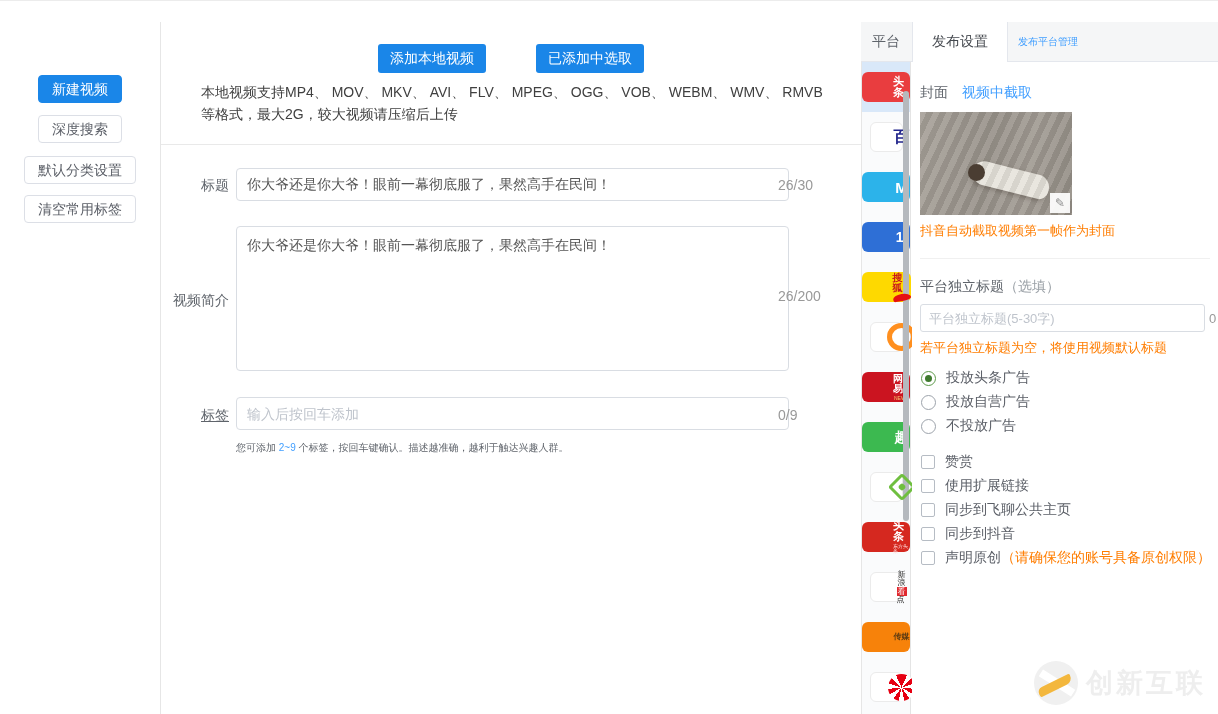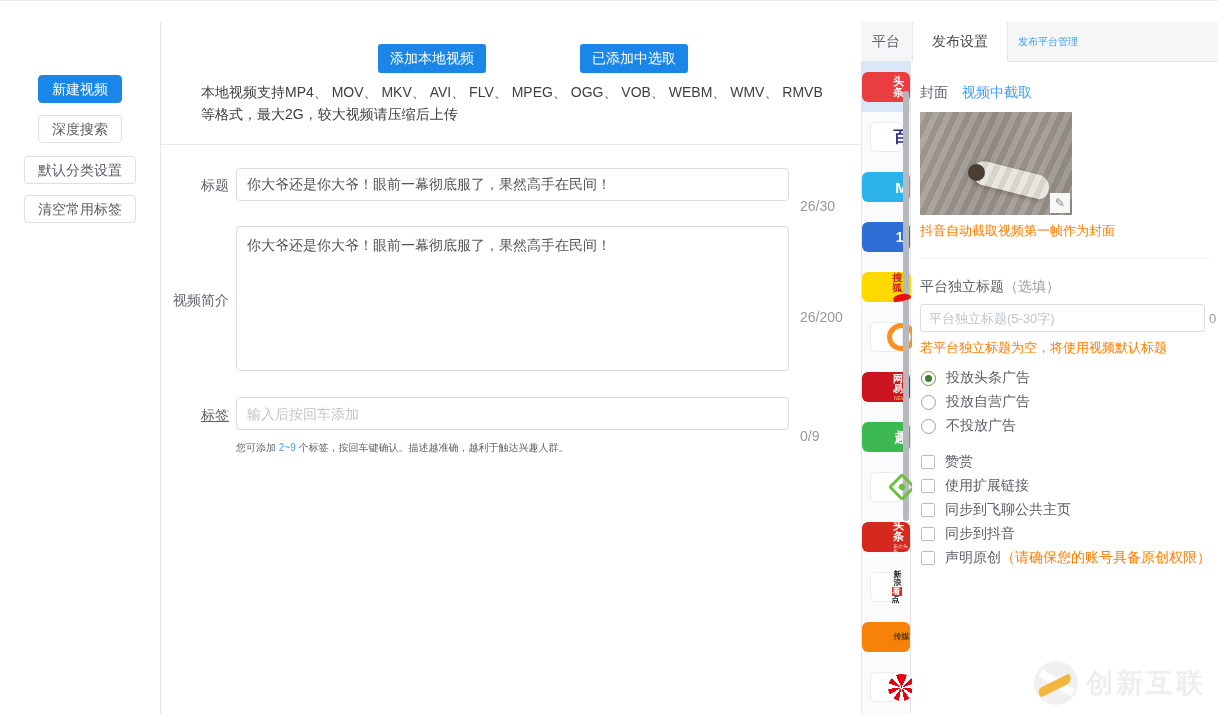--- a/index.html
+++ b/index.html
@@ -13,26 +13,26 @@
     background:#fff;border:1px solid #dcdfe6;border-radius:4px;color:#5a5e66;cursor:pointer;white-space:nowrap;}
   .side-btn.primary{background:#1a86e8;border-color:#1a86e8;color:#fff;}
   .side-btn:nth-child(1){margin-top:53px;}
   .side-btn:nth-child(2){margin-top:12px;}
   .side-btn:nth-child(3){margin-top:13px;}
   .side-btn:nth-child(4){margin-top:11px;}
 
   
   .main-panel{position:absolute;left:160px;top:21px;width:701px;height:693px;background:#fff;border-left:1px solid #e6e6e6;box-sizing:border-box;}
   .btn-row{position:absolute;top:22px;left:0;right:0;display:flex;justify-content:center;gap:50px;}
-  .pbtn{height:29px;padding:0 12px;background:#1a86e8;color:#fff;border:none;border-radius:3px;font-size:14px;cursor:pointer;margin-left:44px;}
+  .pbtn{height:29px;padding:0 12px;background:#1a86e8;color:#fff;border:none;border-radius:3px;font-size:14px;cursor:pointer;}
   .format-note{position:absolute;top:59px;left:40px;width:624px;font-size:14px;line-height:22px;color:#404040;}
   .upload-divider{position:absolute;top:122px;left:0;right:0;height:1px;background:#e9e9e9;}
 
   .f-label{position:absolute;left:0;width:68px;text-align:right;font-size:14px;color:#5f646b;}
-  .f-counter{position:absolute;left:639px;font-size:14px;color:#999;margin-top:21px;}
+  .f-counter{position:absolute;left:617px;font-size:14px;color:#999;}
   .t-input{position:absolute;left:75px;width:553px;height:33px;border:1px solid #d9dde3;border-radius:4px;
     padding:0 10px;font-size:14px;color:#555;box-sizing:border-box;outline:none;font-family:inherit;background:#fff;}
   .t-input::placeholder{color:#bfc4cc;}
   .t-area{position:absolute;left:75px;top:204px;width:553px;height:145px;border:1px solid #d9dde3;border-radius:4px;
     padding:8px 10px;font-size:14px;line-height:20px;color:#555;box-sizing:border-box;resize:none;outline:none;font-family:inherit;background:#fff;}
   .tags-hint{position:absolute;left:75px;top:419px;font-size:10px;color:#5f646b;}
   .tags-hint .hl{color:#409eff;}
 
   
   .tabbar{position:absolute;left:861px;top:21px;width:357px;height:39px;background:#f5f6f7;border-bottom:1px solid #e4e7ed;box-sizing:content-box;}
@@ -186,21 +186,21 @@
           <div class="diamond"></div>
         </div>
       </div>
       <div class="pitem">
         <div class="pbadge" style="background: rgb(213, 40, 31);">
           <span style="color: rgb(255, 255, 255); font-size: 11px; font-weight: bold;">头条</span>
           <span class="psub" style="color: rgb(255, 217, 217); font-size: 5px; margin-top: 2px;">东方头条</span>
         </div>
       </div>
       <div class="pitem">
-        <div class="pbadge bordered" style="font-size: 8px; font-weight: bold; align-items: flex-end;">
+        <div class="pbadge bordered" style="font-size: 8px; font-weight: normal;">
           <span style="color: rgb(34, 34, 34);">新浪</span>
           <span style="margin-top: 1px;"><span style="color: rgb(255, 255, 255); background: rgb(224, 40, 46); padding: 0px 1px;">看</span><span style="color: rgb(34, 34, 34);">点</span></span>
         </div>
       </div>
       <div class="pitem">
         <div class="pbadge" style="background: rgb(247, 130, 10);">
           <span style="color: rgb(91, 58, 18); font-size: 8px; font-weight: bold;">传媒</span>
         </div>
       </div>
       <div class="pitem">

